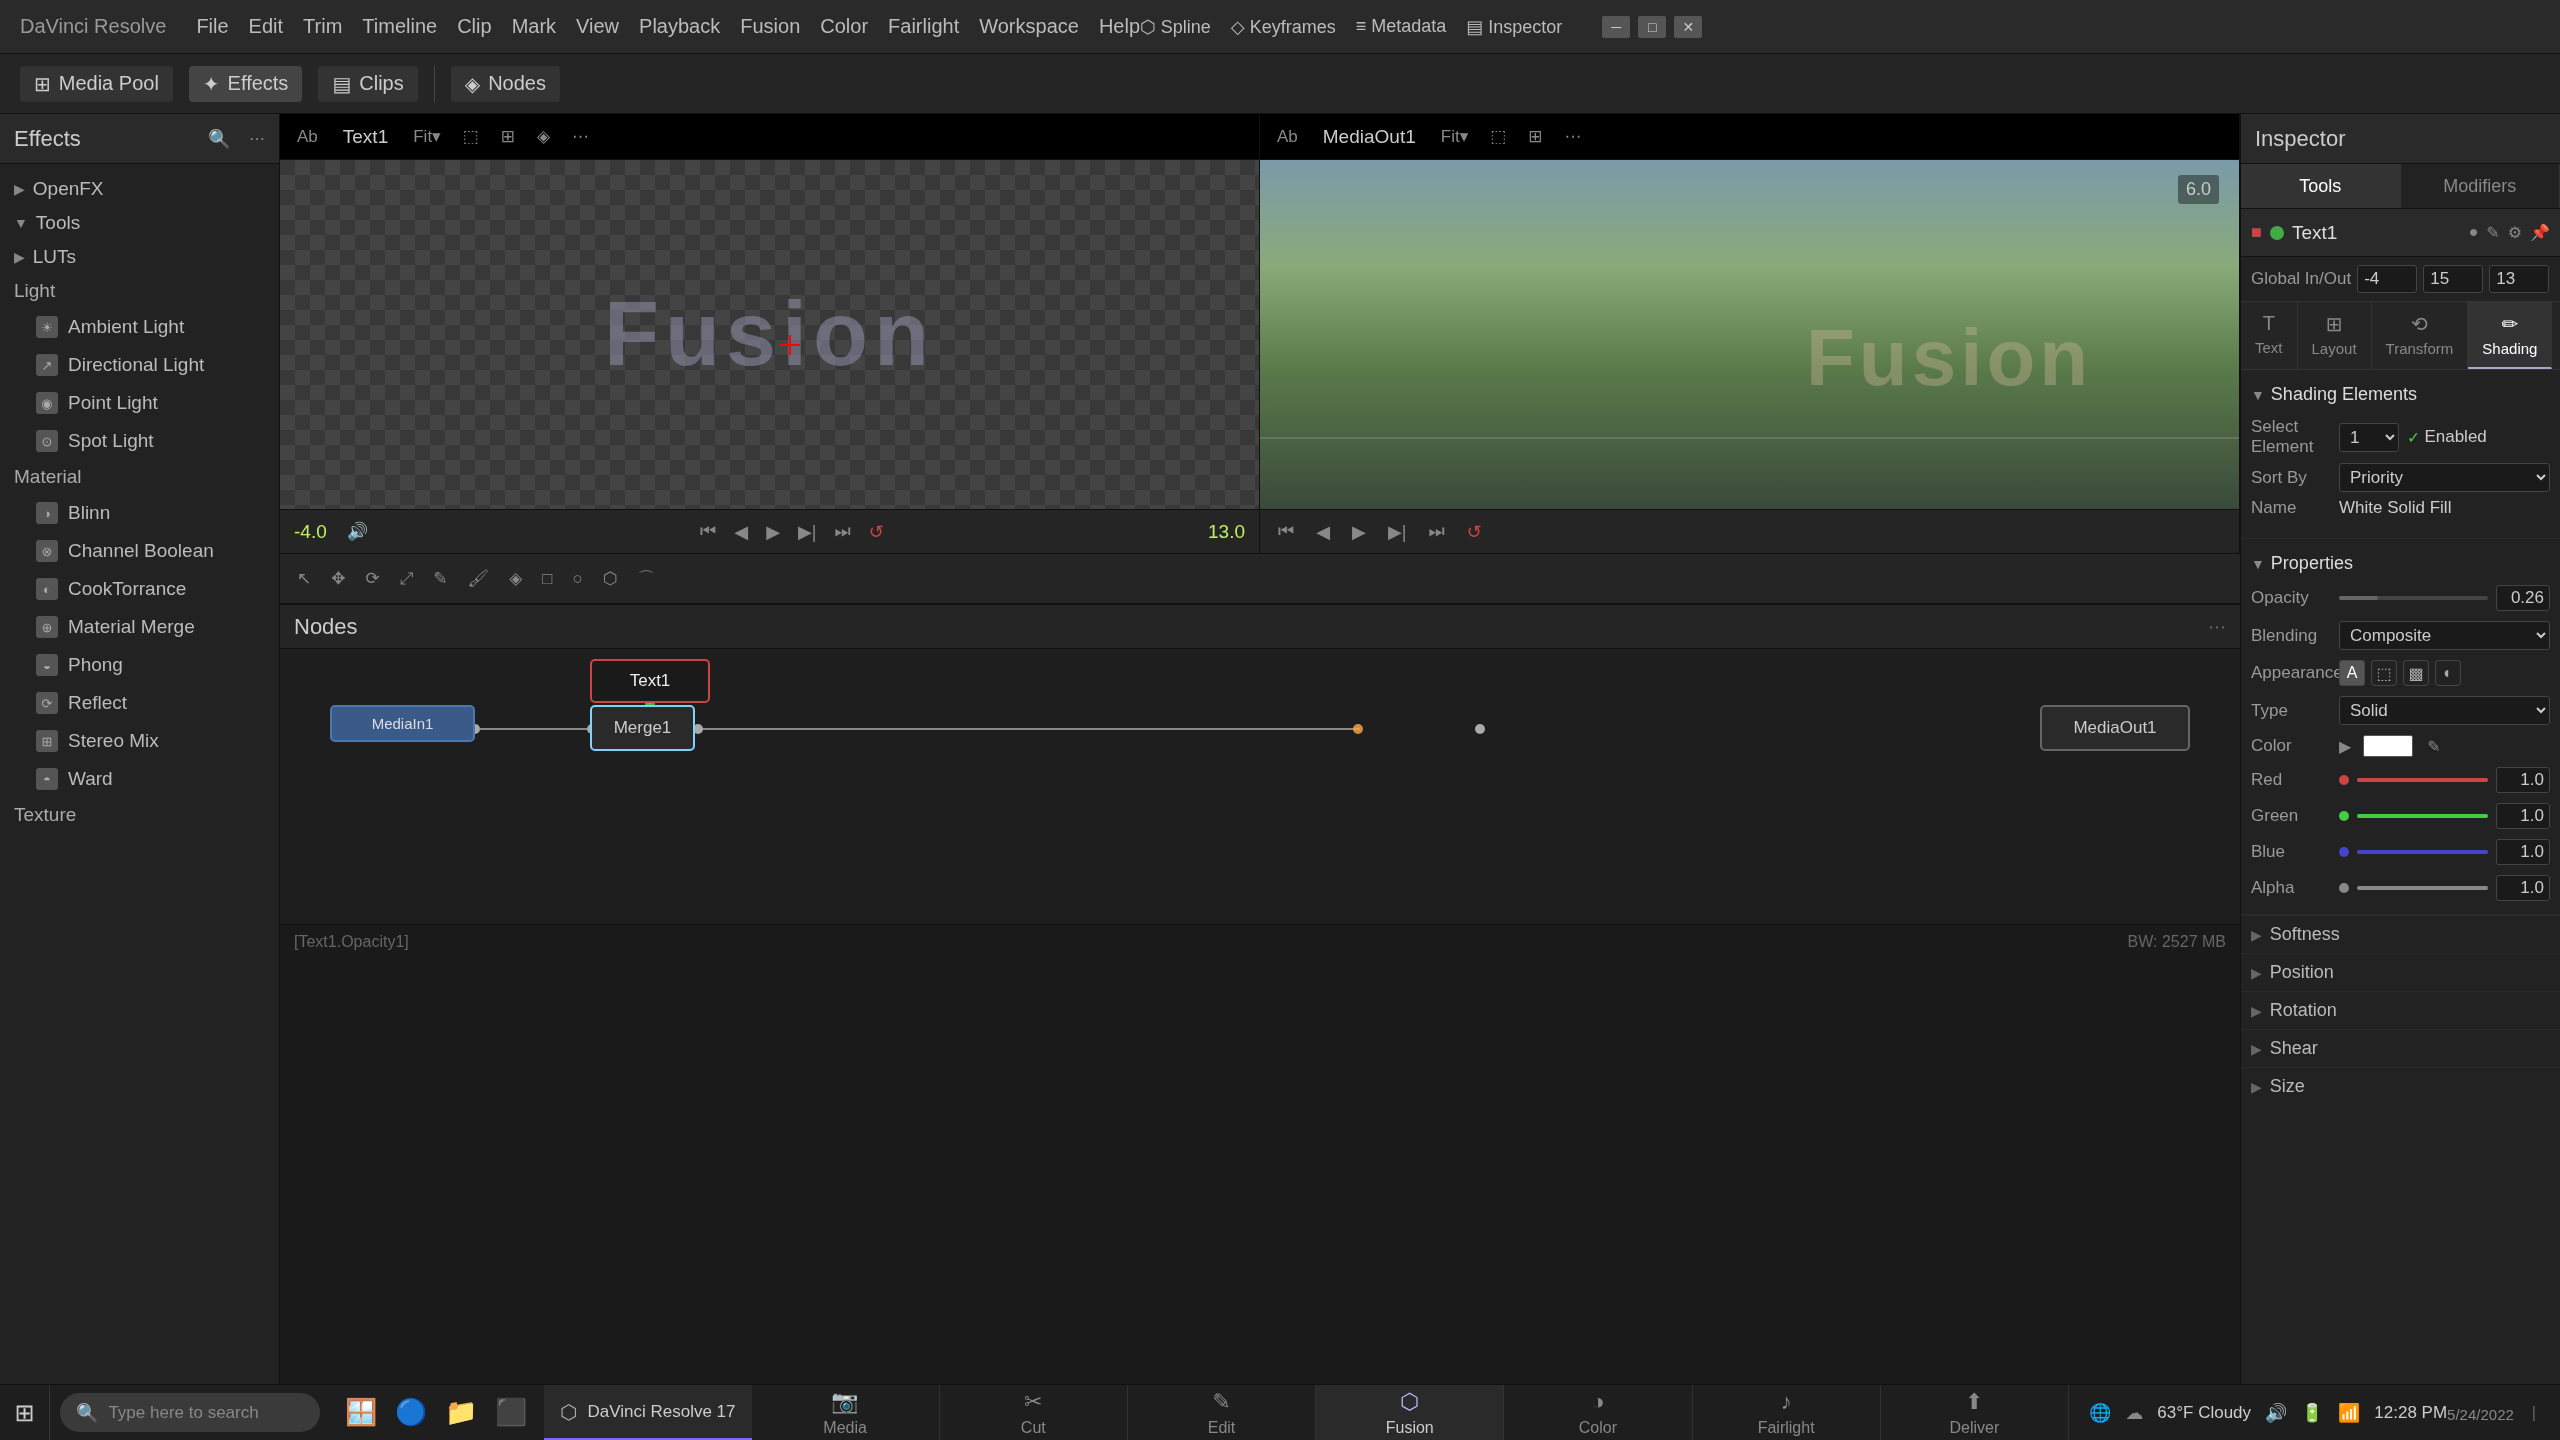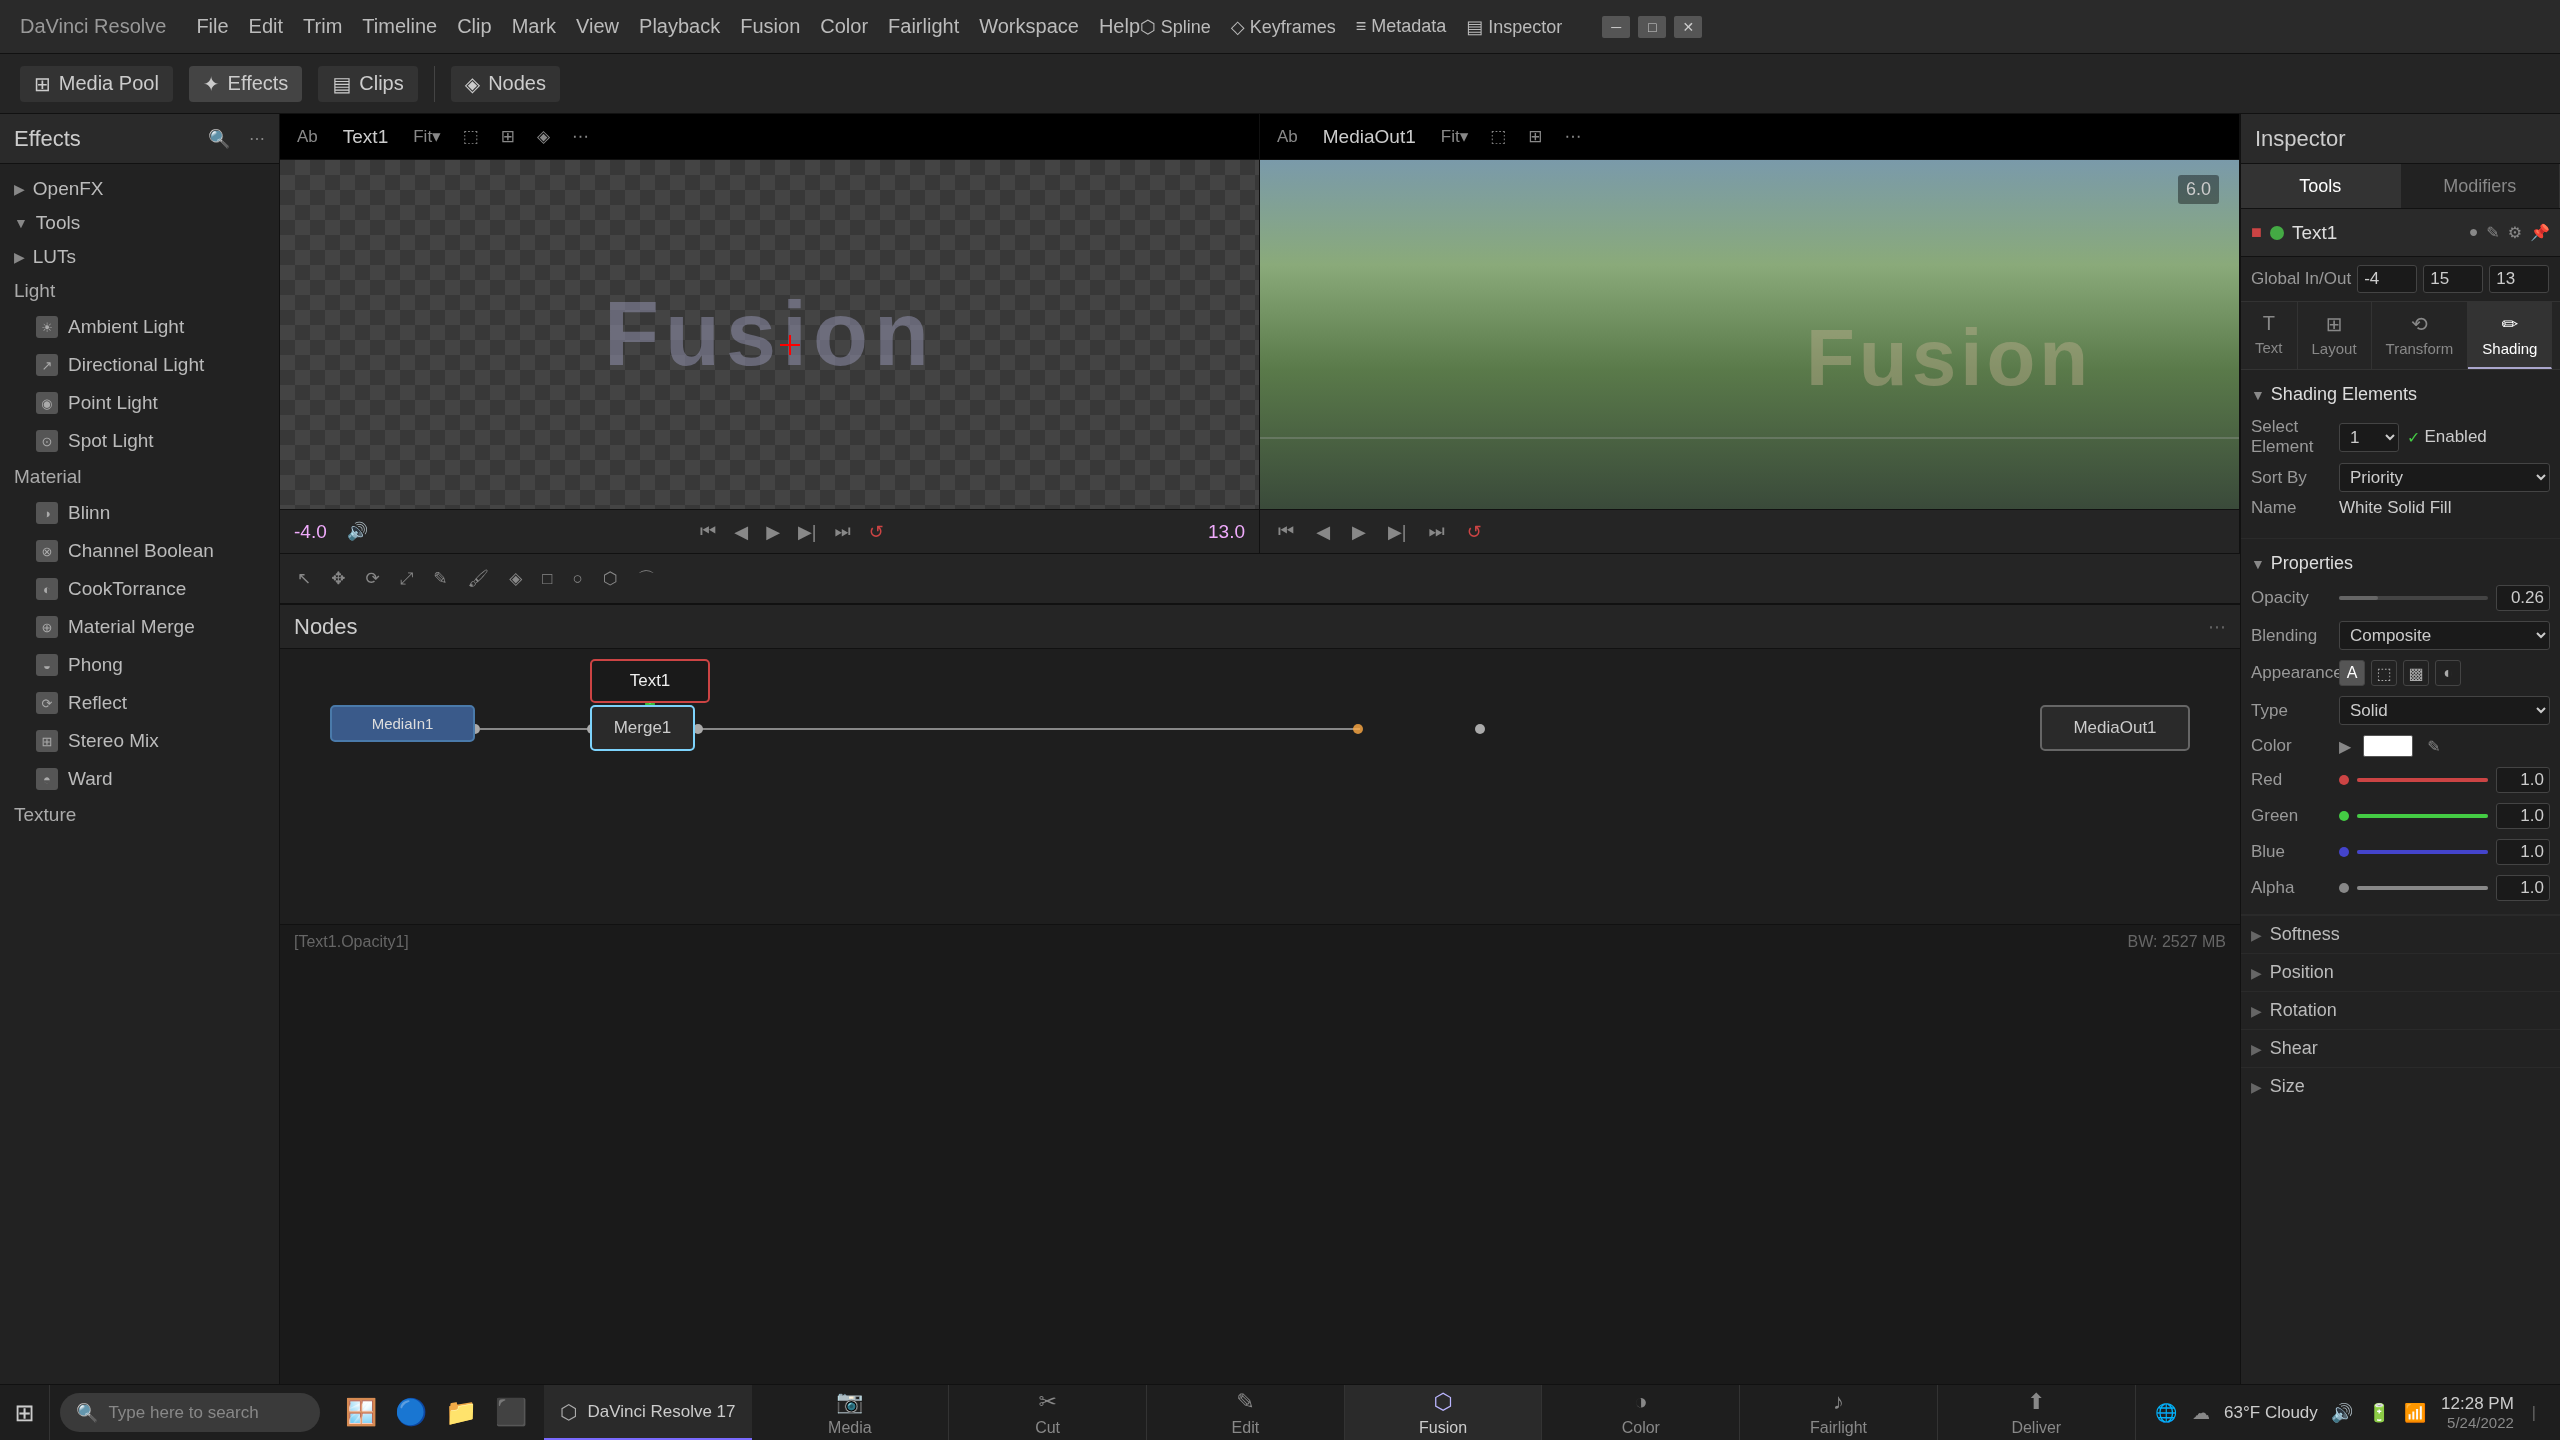--- a/index.html
+++ b/index.html
@@ -270,21 +270,21 @@
       height: 44px;
       background: #252525;
       display: flex;
       align-items: center;
       padding: 0 14px;
       gap: 14px;
       border-top: 1px solid #111;
     }
     .viewer-time {
       font-size: 19px;
-      color: #f0abfc;
+      color: #bef264;
     }
     .viewer-controls {
       display: flex;
       gap: 10px;
       margin: 0 auto;
     }
     .ctrl-btn {
       font-size: 18px;
       color: #888;
       cursor: pointer;
@@ -623,21 +623,21 @@
       font-size: 17px;
       color: #ccc;
       text-align: right;
     }
     .tray-date {
       font-size: 15px;
       color: #888;
     }
     .tray-time-block {
       display: flex;
-      flex-direction: column;
+      flex-direction: row;
       align-items: flex-end;
     }
 
     
     .nodes-canvas {
       position: relative;
       width: 100%;
       height: 100%;
       overflow: hidden;
     }

